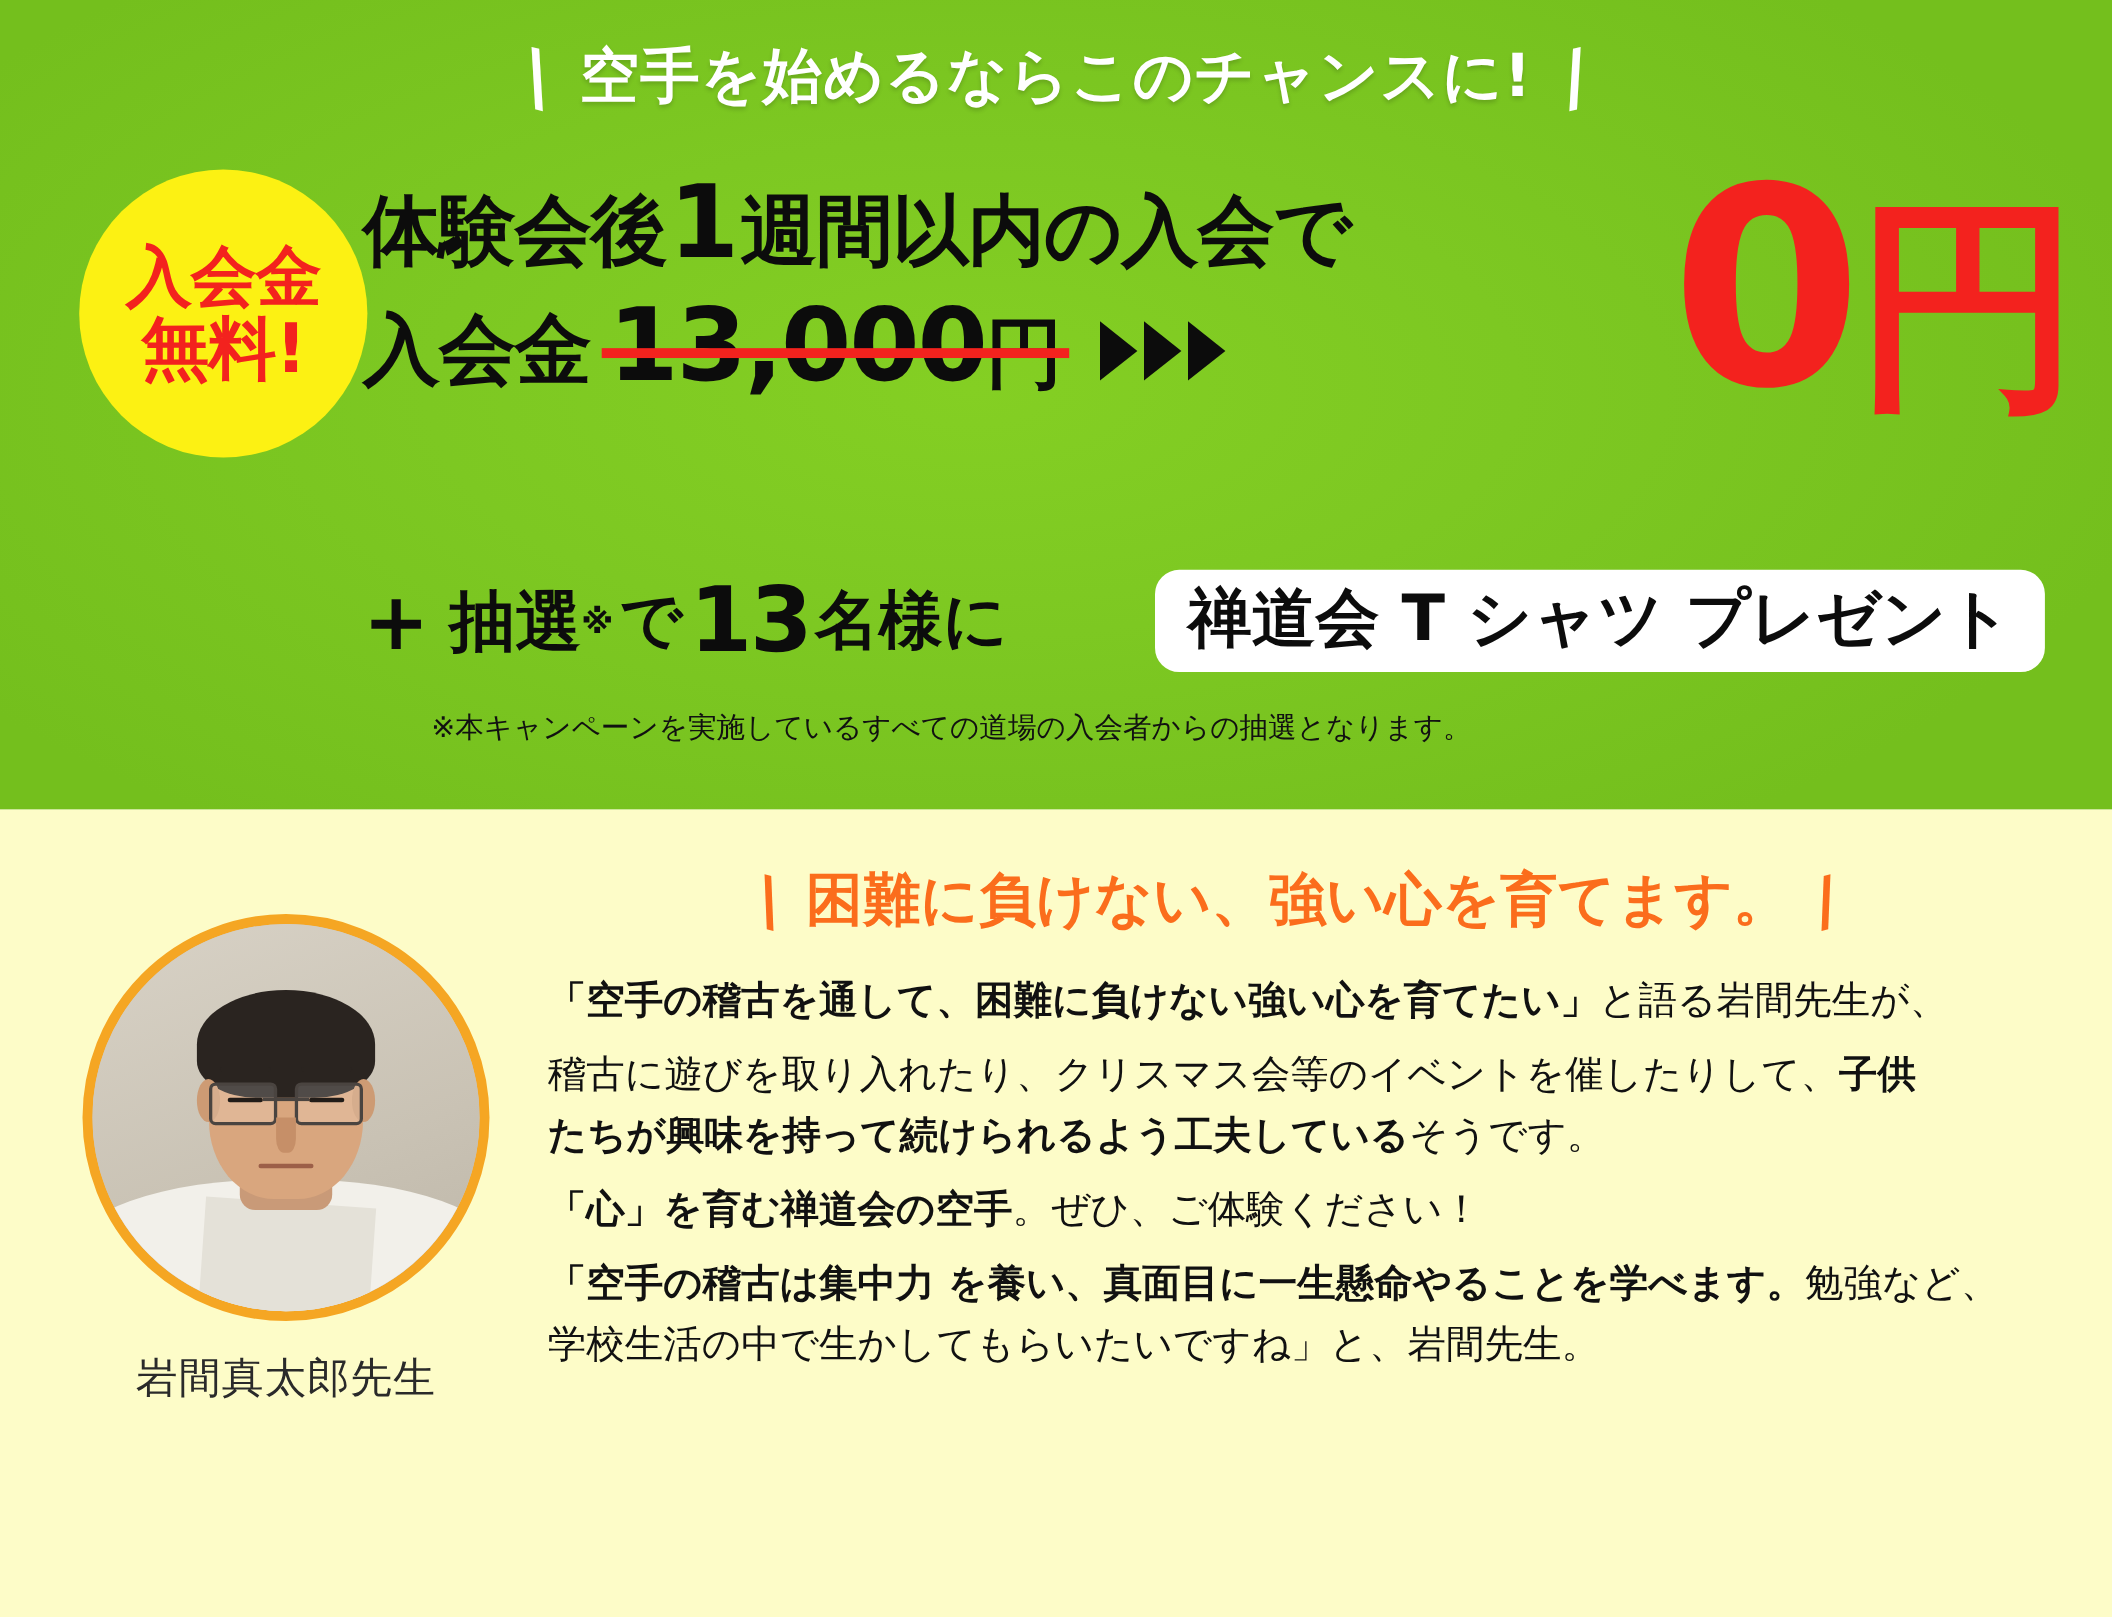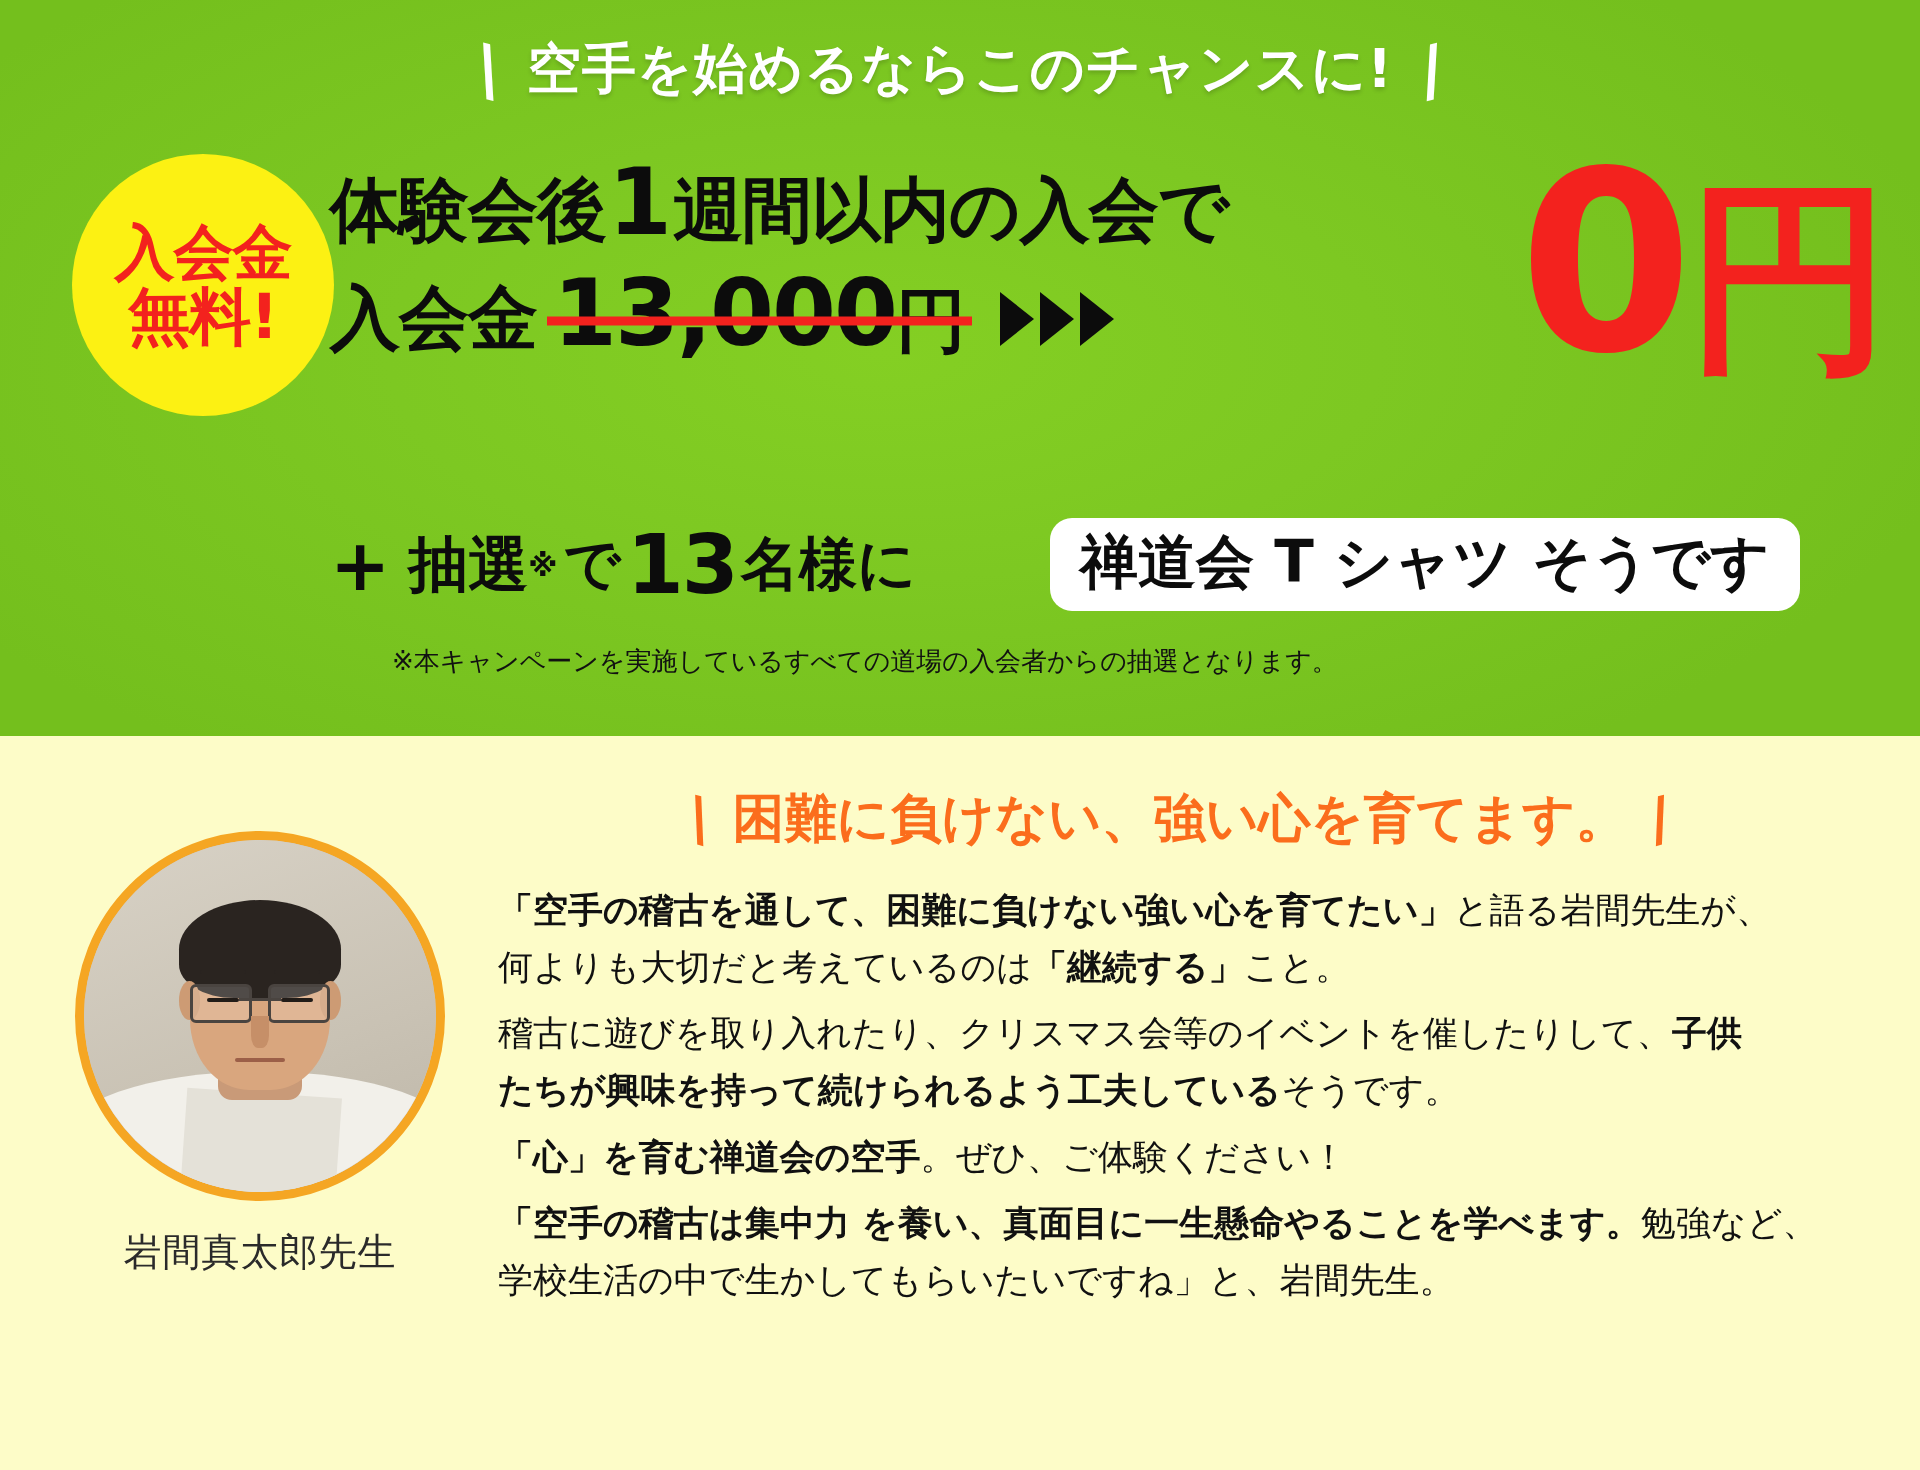--- a/index.html
+++ b/index.html
@@ -264,21 +264,21 @@
     <div class="bonus-row">
       <span class="plus-sign">+</span>
       <span class="bonus-word">抽選</span>
       <span class="bonus-aster">※</span>
       <span class="bonus-de">で</span>
       <span class="bonus-count">13</span>
       <span class="bonus-tail">名様に</span>
     </div>
 
     <div class="tshirt-pill">
-      <span class="tshirt-text">禅道会 T シャツ そうです</span>
+      <span class="tshirt-text">禅道会 T シャツ プレゼント</span>
     </div>
 
     <div class="disclaimer">※本キャンペーンを実施しているすべての道場の入会者からの抽選となります。</div>
   </section>
 
   <section class="cream-panel">
 
     <div class="photo-col">
       <div class="photo-frame">
         <div class="photo-inner">
@@ -308,21 +308,20 @@
 
     <div class="lead-row">
       <span class="lead-slash left">\</span>
       <span class="lead-text">困難に負けない、強い心を育てます。</span>
       <span class="lead-slash right">/</span>
     </div>
 
     <div class="body-col">
         <div class="para">
           <div><span class="b">「空手の稽古を通して、困難に負けない強い心を育てたい」</span><span>と語る岩間先生が、</span></div>
-          <div><span>何よりも大切だと考えているのは</span><span class="b">「継続する」</span><span>こと。</span></div>
         </div>
         <div class="para">
           <div><span>稽古に遊びを取り入れたり、クリスマス会等のイベントを催したりして、</span><span class="b">子供</span></div>
           <div><span class="b">たちが興味を持って続けられるよう工夫している</span><span>そうです。</span></div>
         </div>
         <div class="para">
           <div><span class="b">「心」を育む禅道会の空手</span><span>。ぜひ、ご体験ください！</span></div>
         </div>
         <div class="para">
           <div><span class="b">「空手の稽古は集中力 を養い、真面目に一生懸命やることを学べます。</span><span>勉強など、</span></div>

